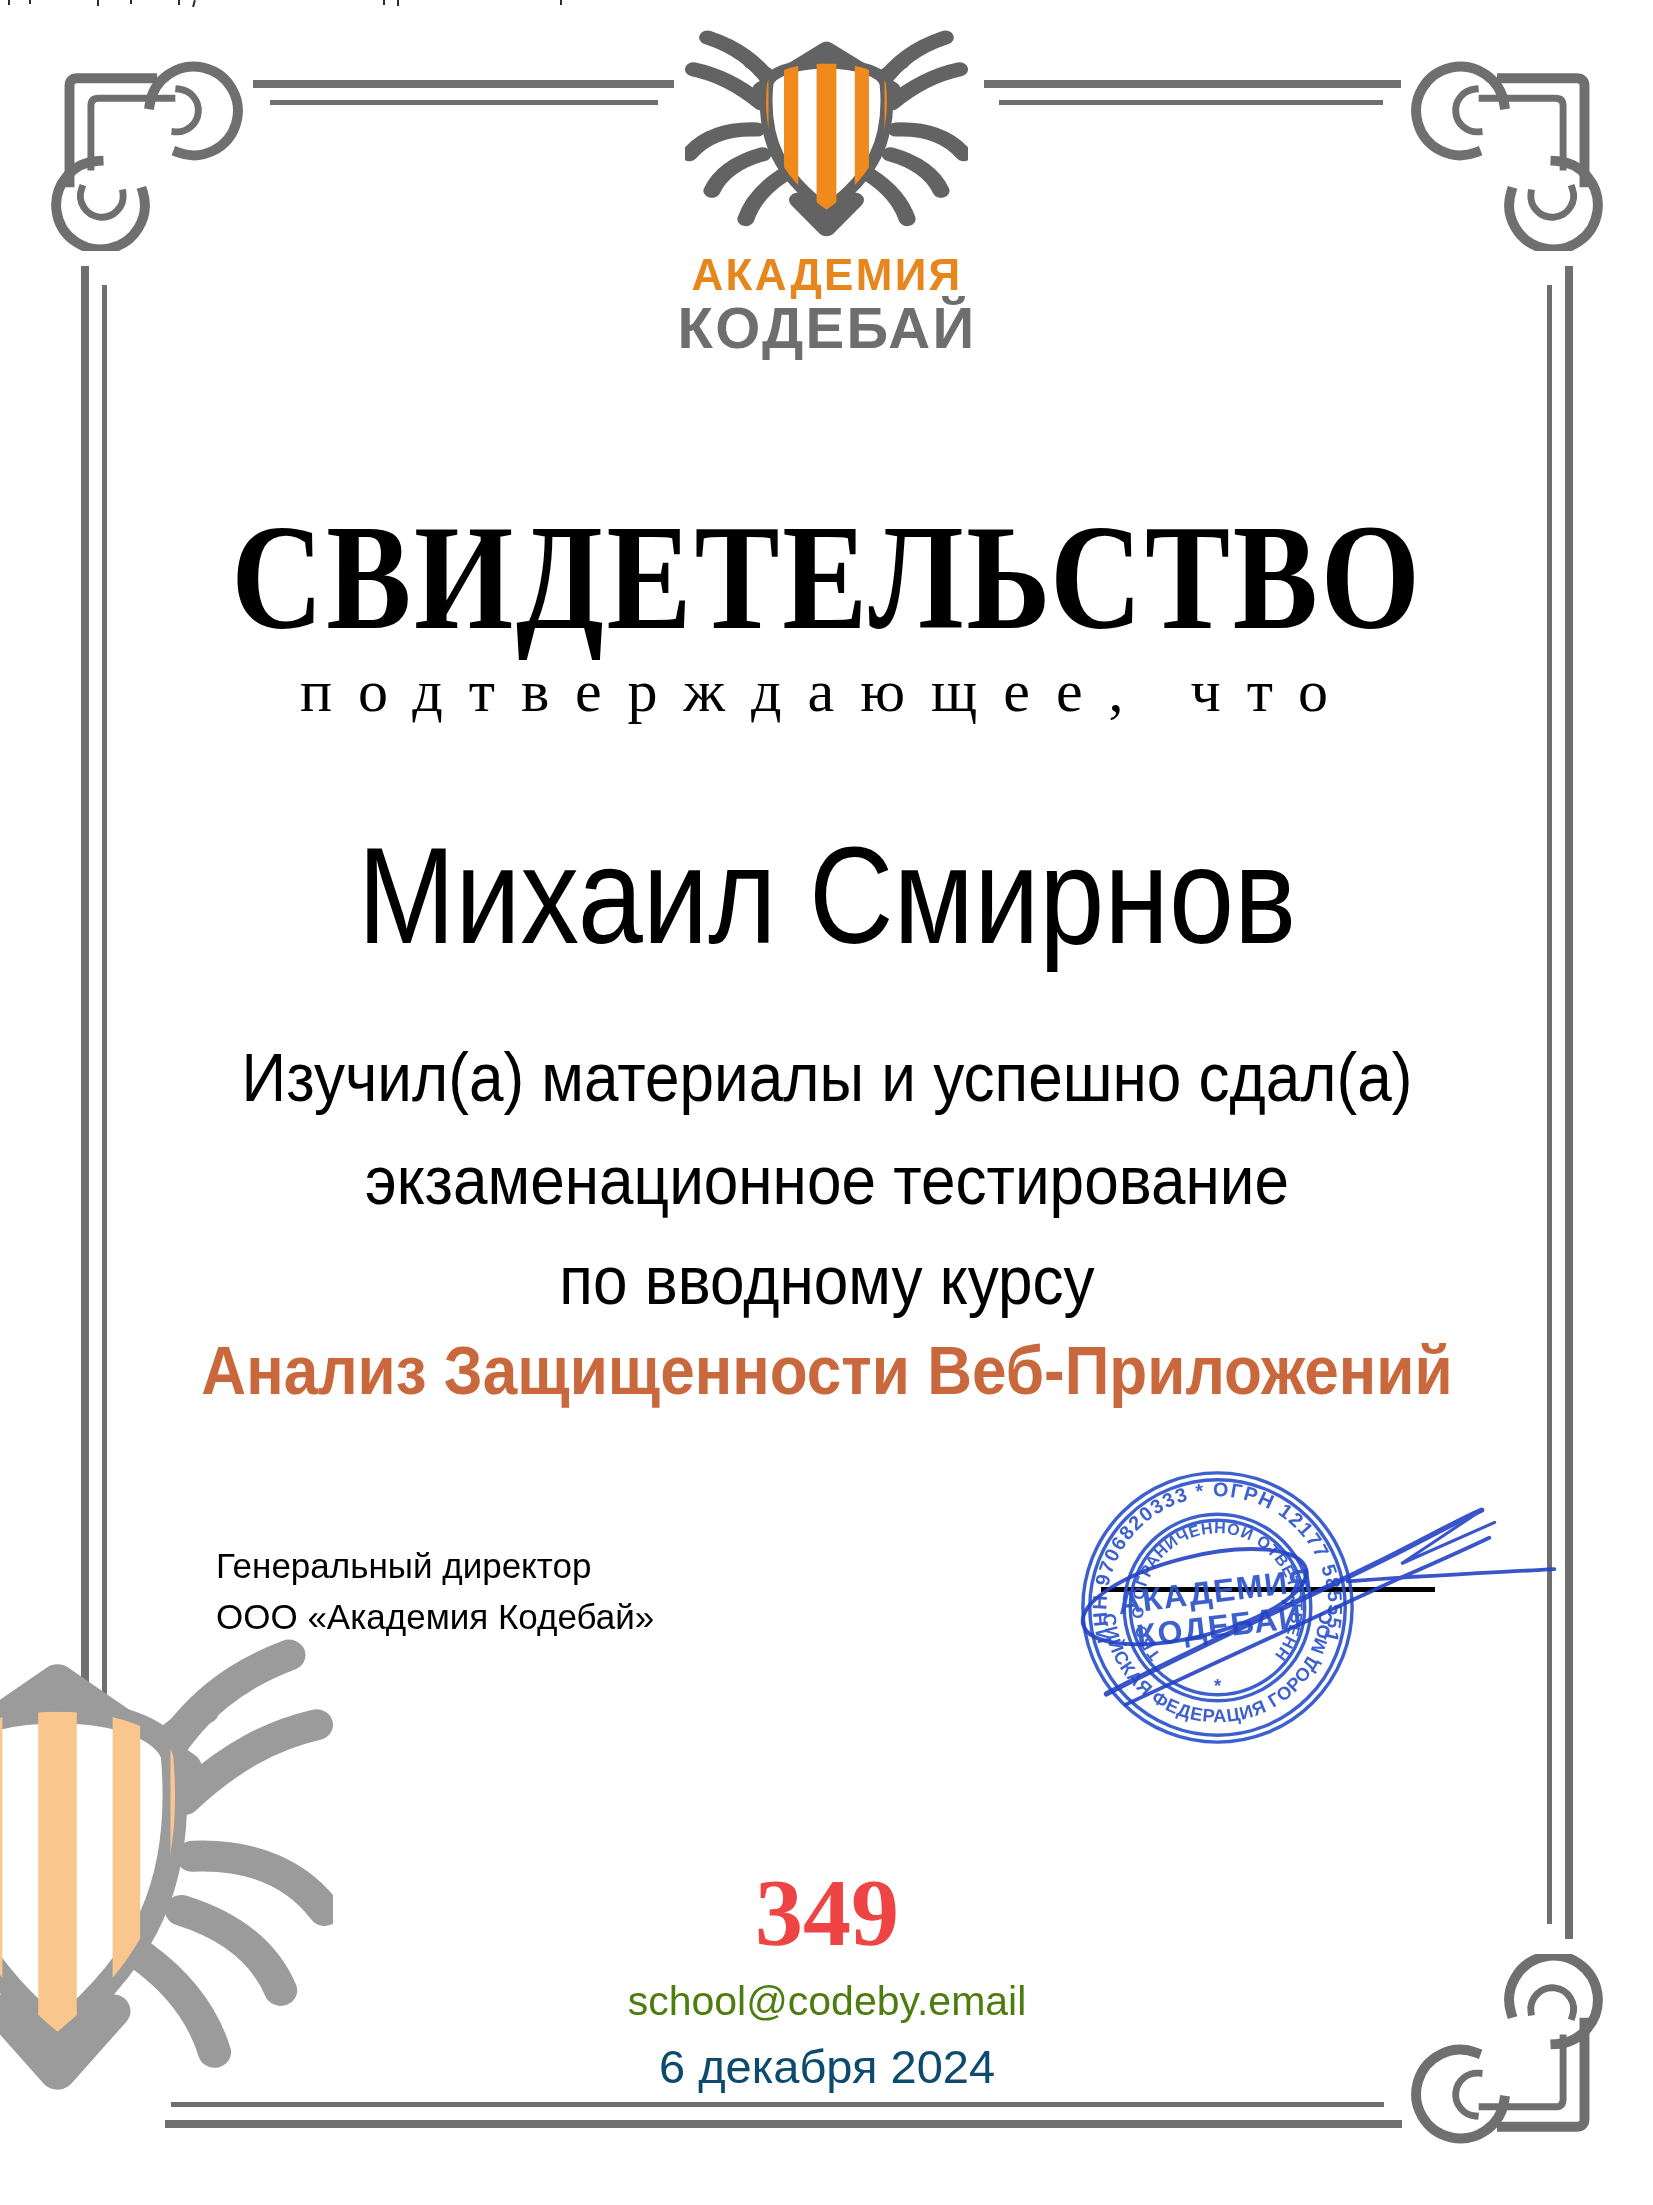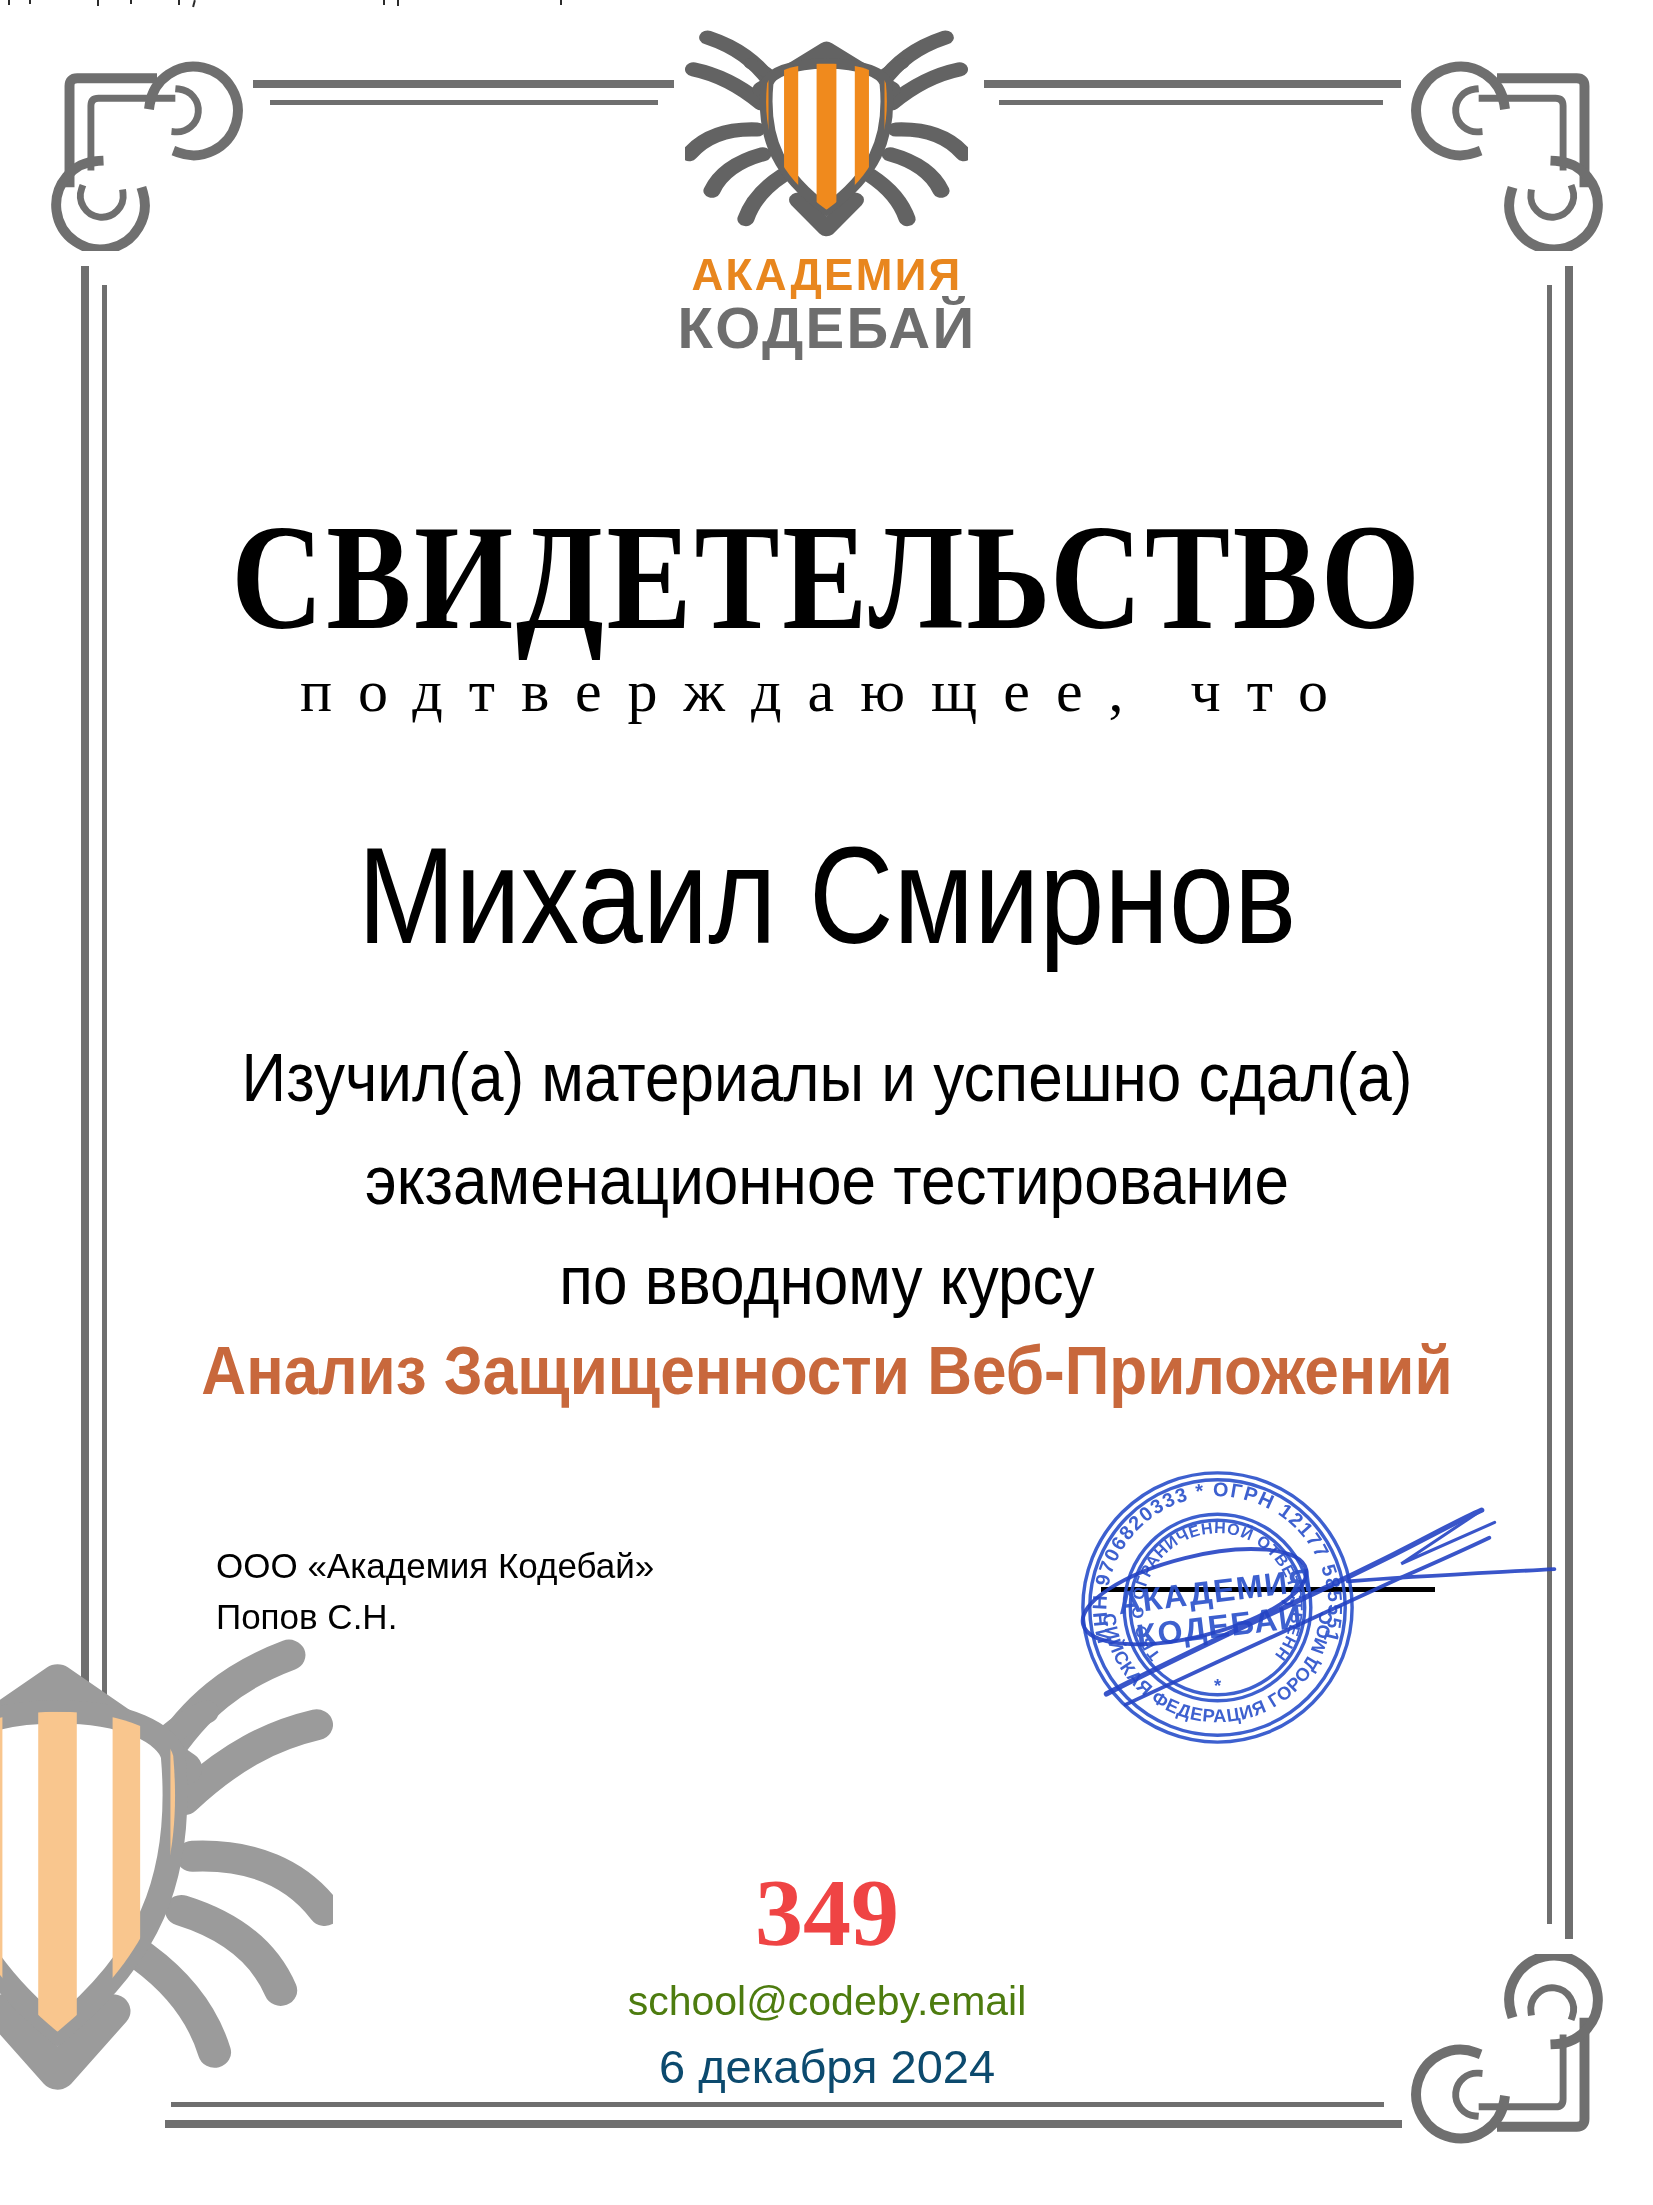--- a/index.html
+++ b/index.html
@@ -187,22 +187,22 @@
 <div class="abs center subheading">подтверждающее, что</div>
 
 <div class="abs recipient" style="left:50%;white-space:nowrap;">Михаил Смирнов</div>
 
 <div class="abs bodyline b1" style="left:50%;white-space:nowrap;">Изучил(а) материалы и успешно сдал(а)</div>
 <div class="abs bodyline b2" style="left:50%;white-space:nowrap;">экзаменационное тестирование</div>
 <div class="abs bodyline b3" style="left:50%;white-space:nowrap;">по вводному курсу</div>
 <div class="abs course" style="left:50%;white-space:nowrap;">Анализ Защищенности Веб-Приложений</div>
 
 <div class="abs director">
+  <div>Генеральный директор</div>
   <div>ООО «Академия Кодебай»</div>
-  <div>Попов С.Н.</div>
 </div>
 <div class="abs sig-line"></div>
 
 <div class="abs" style="left:1076px;top:1466px;width:283px;height:283px;">
   <svg width="283" height="283" viewBox="0 0 370 370" font-family="Liberation Sans, sans-serif">
     <g stroke="#2D53CB" fill="none" opacity="0.92">
       <circle cx="185" cy="185" r="176" stroke-width="4.5"></circle>
       <circle cx="185" cy="185" r="167" stroke-width="4.5"></circle>
       <circle cx="185" cy="185" r="122" stroke-width="4.5"></circle>
       <circle cx="185" cy="185" r="114" stroke-width="4.5"></circle>

